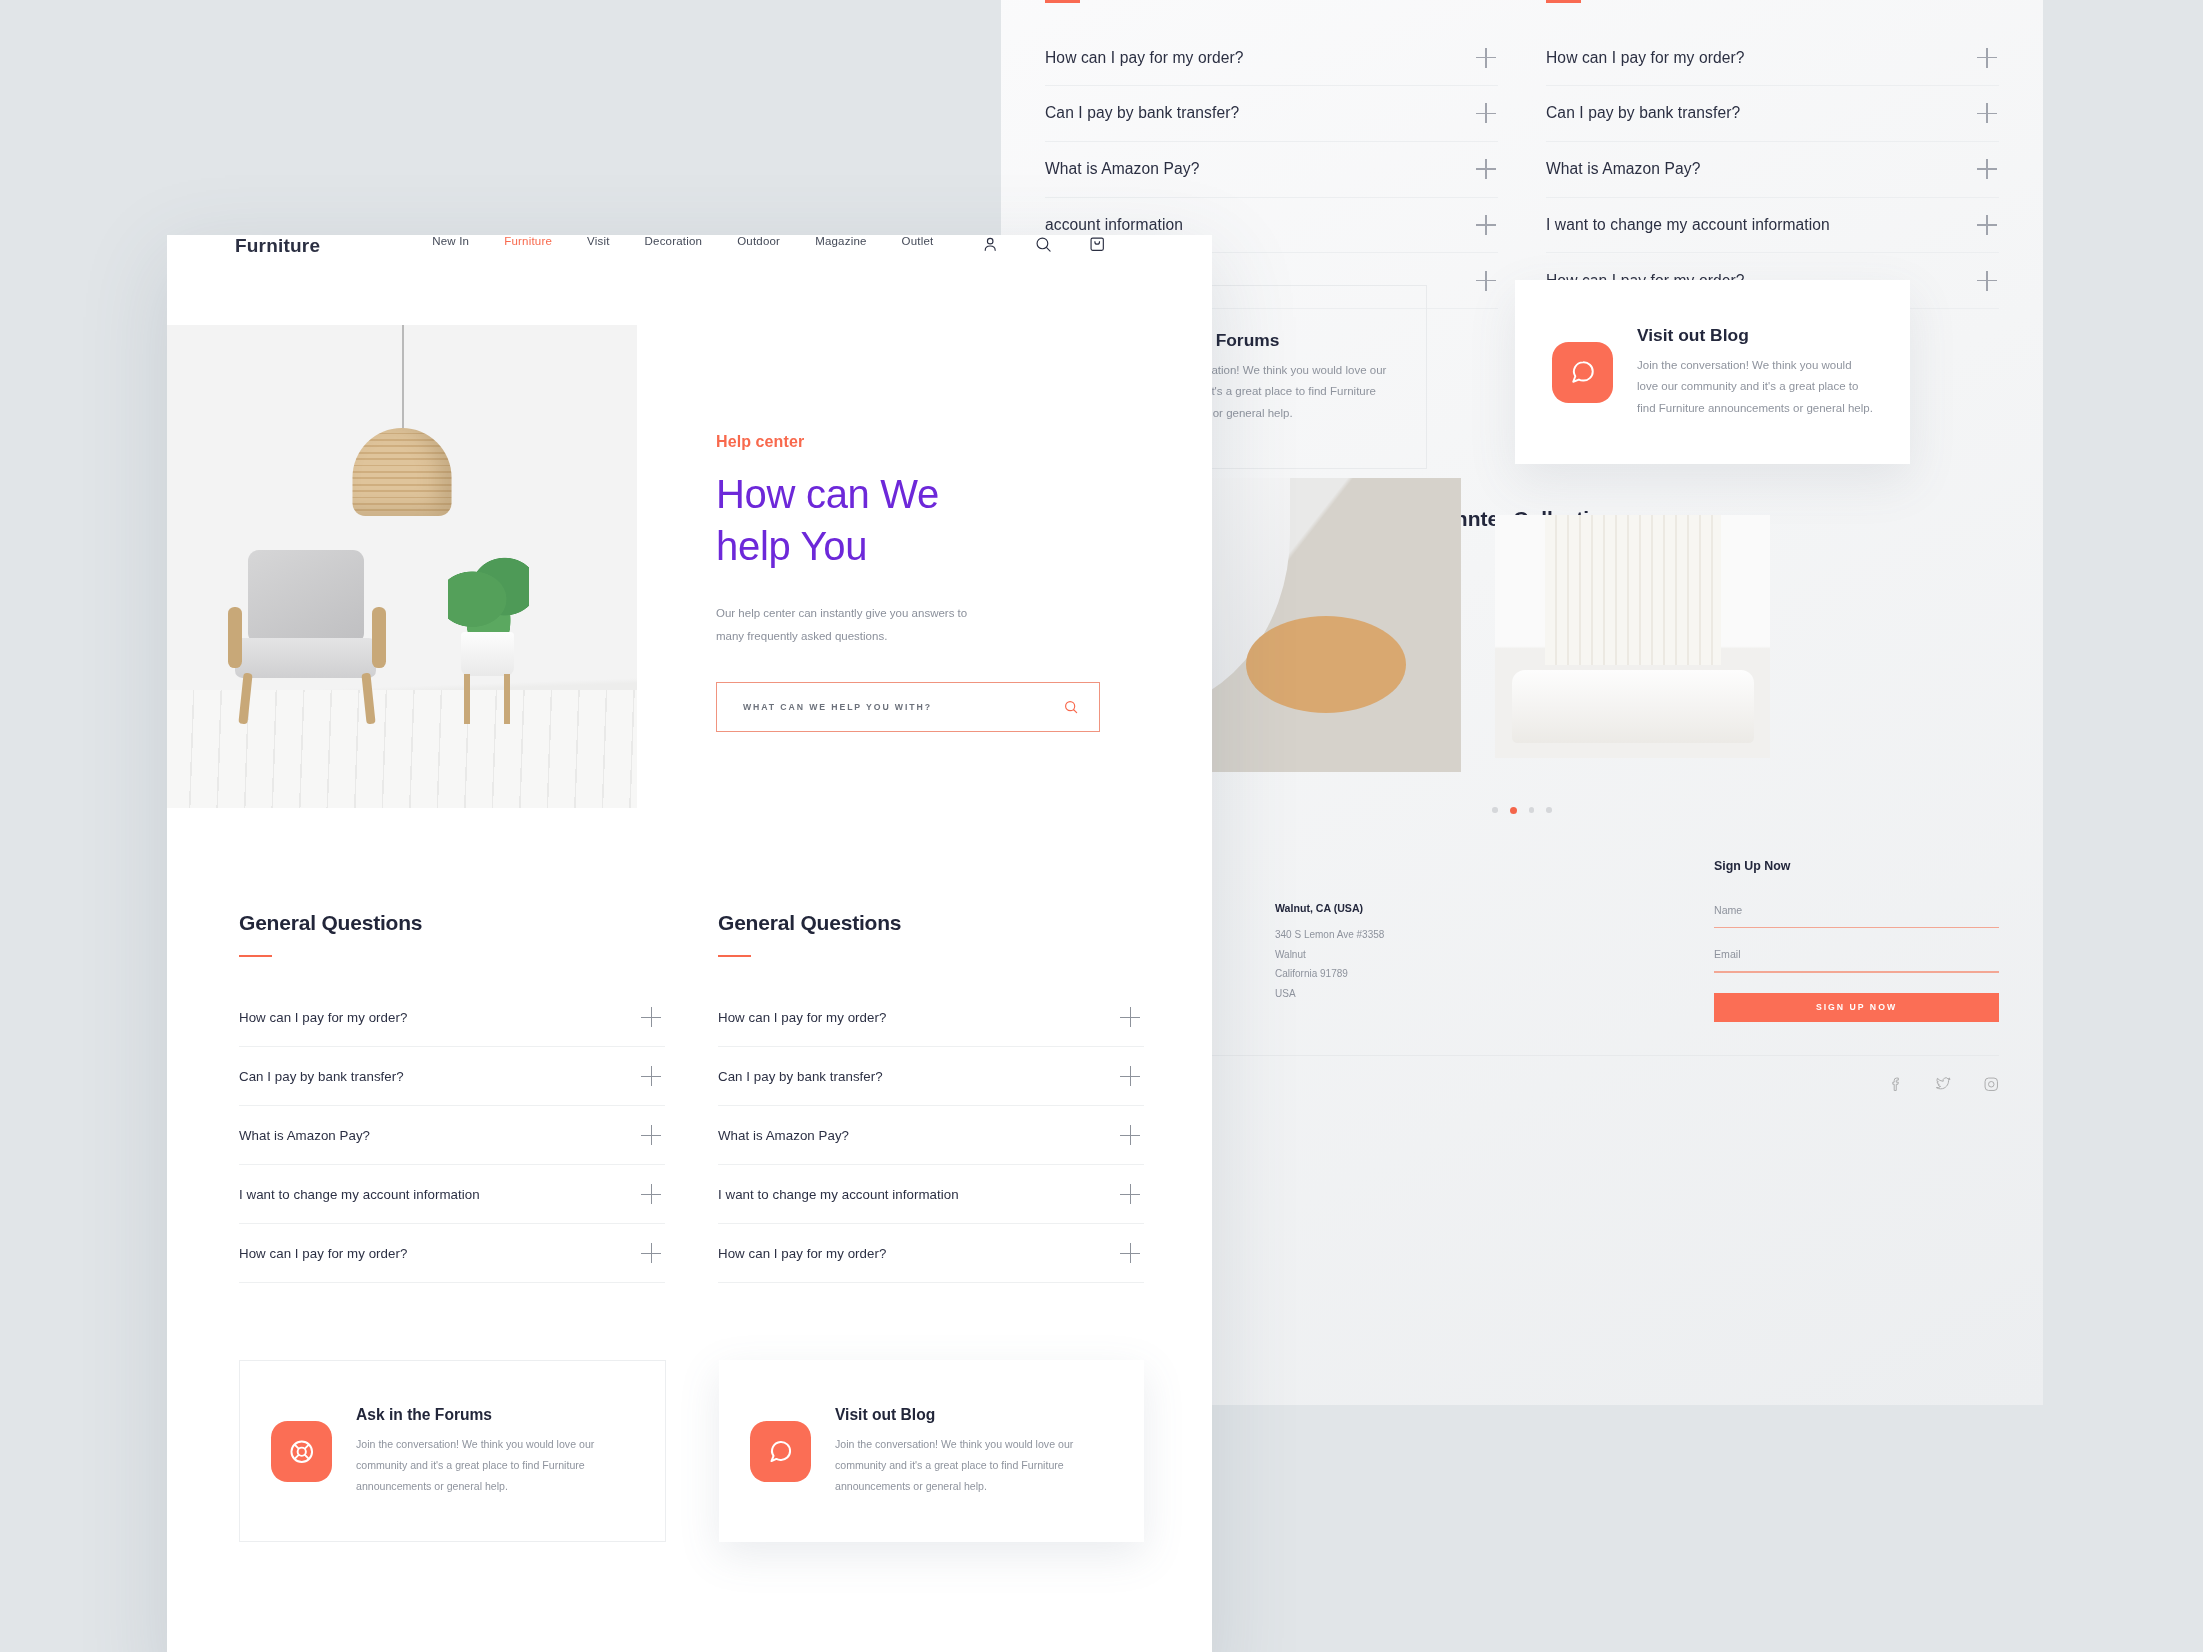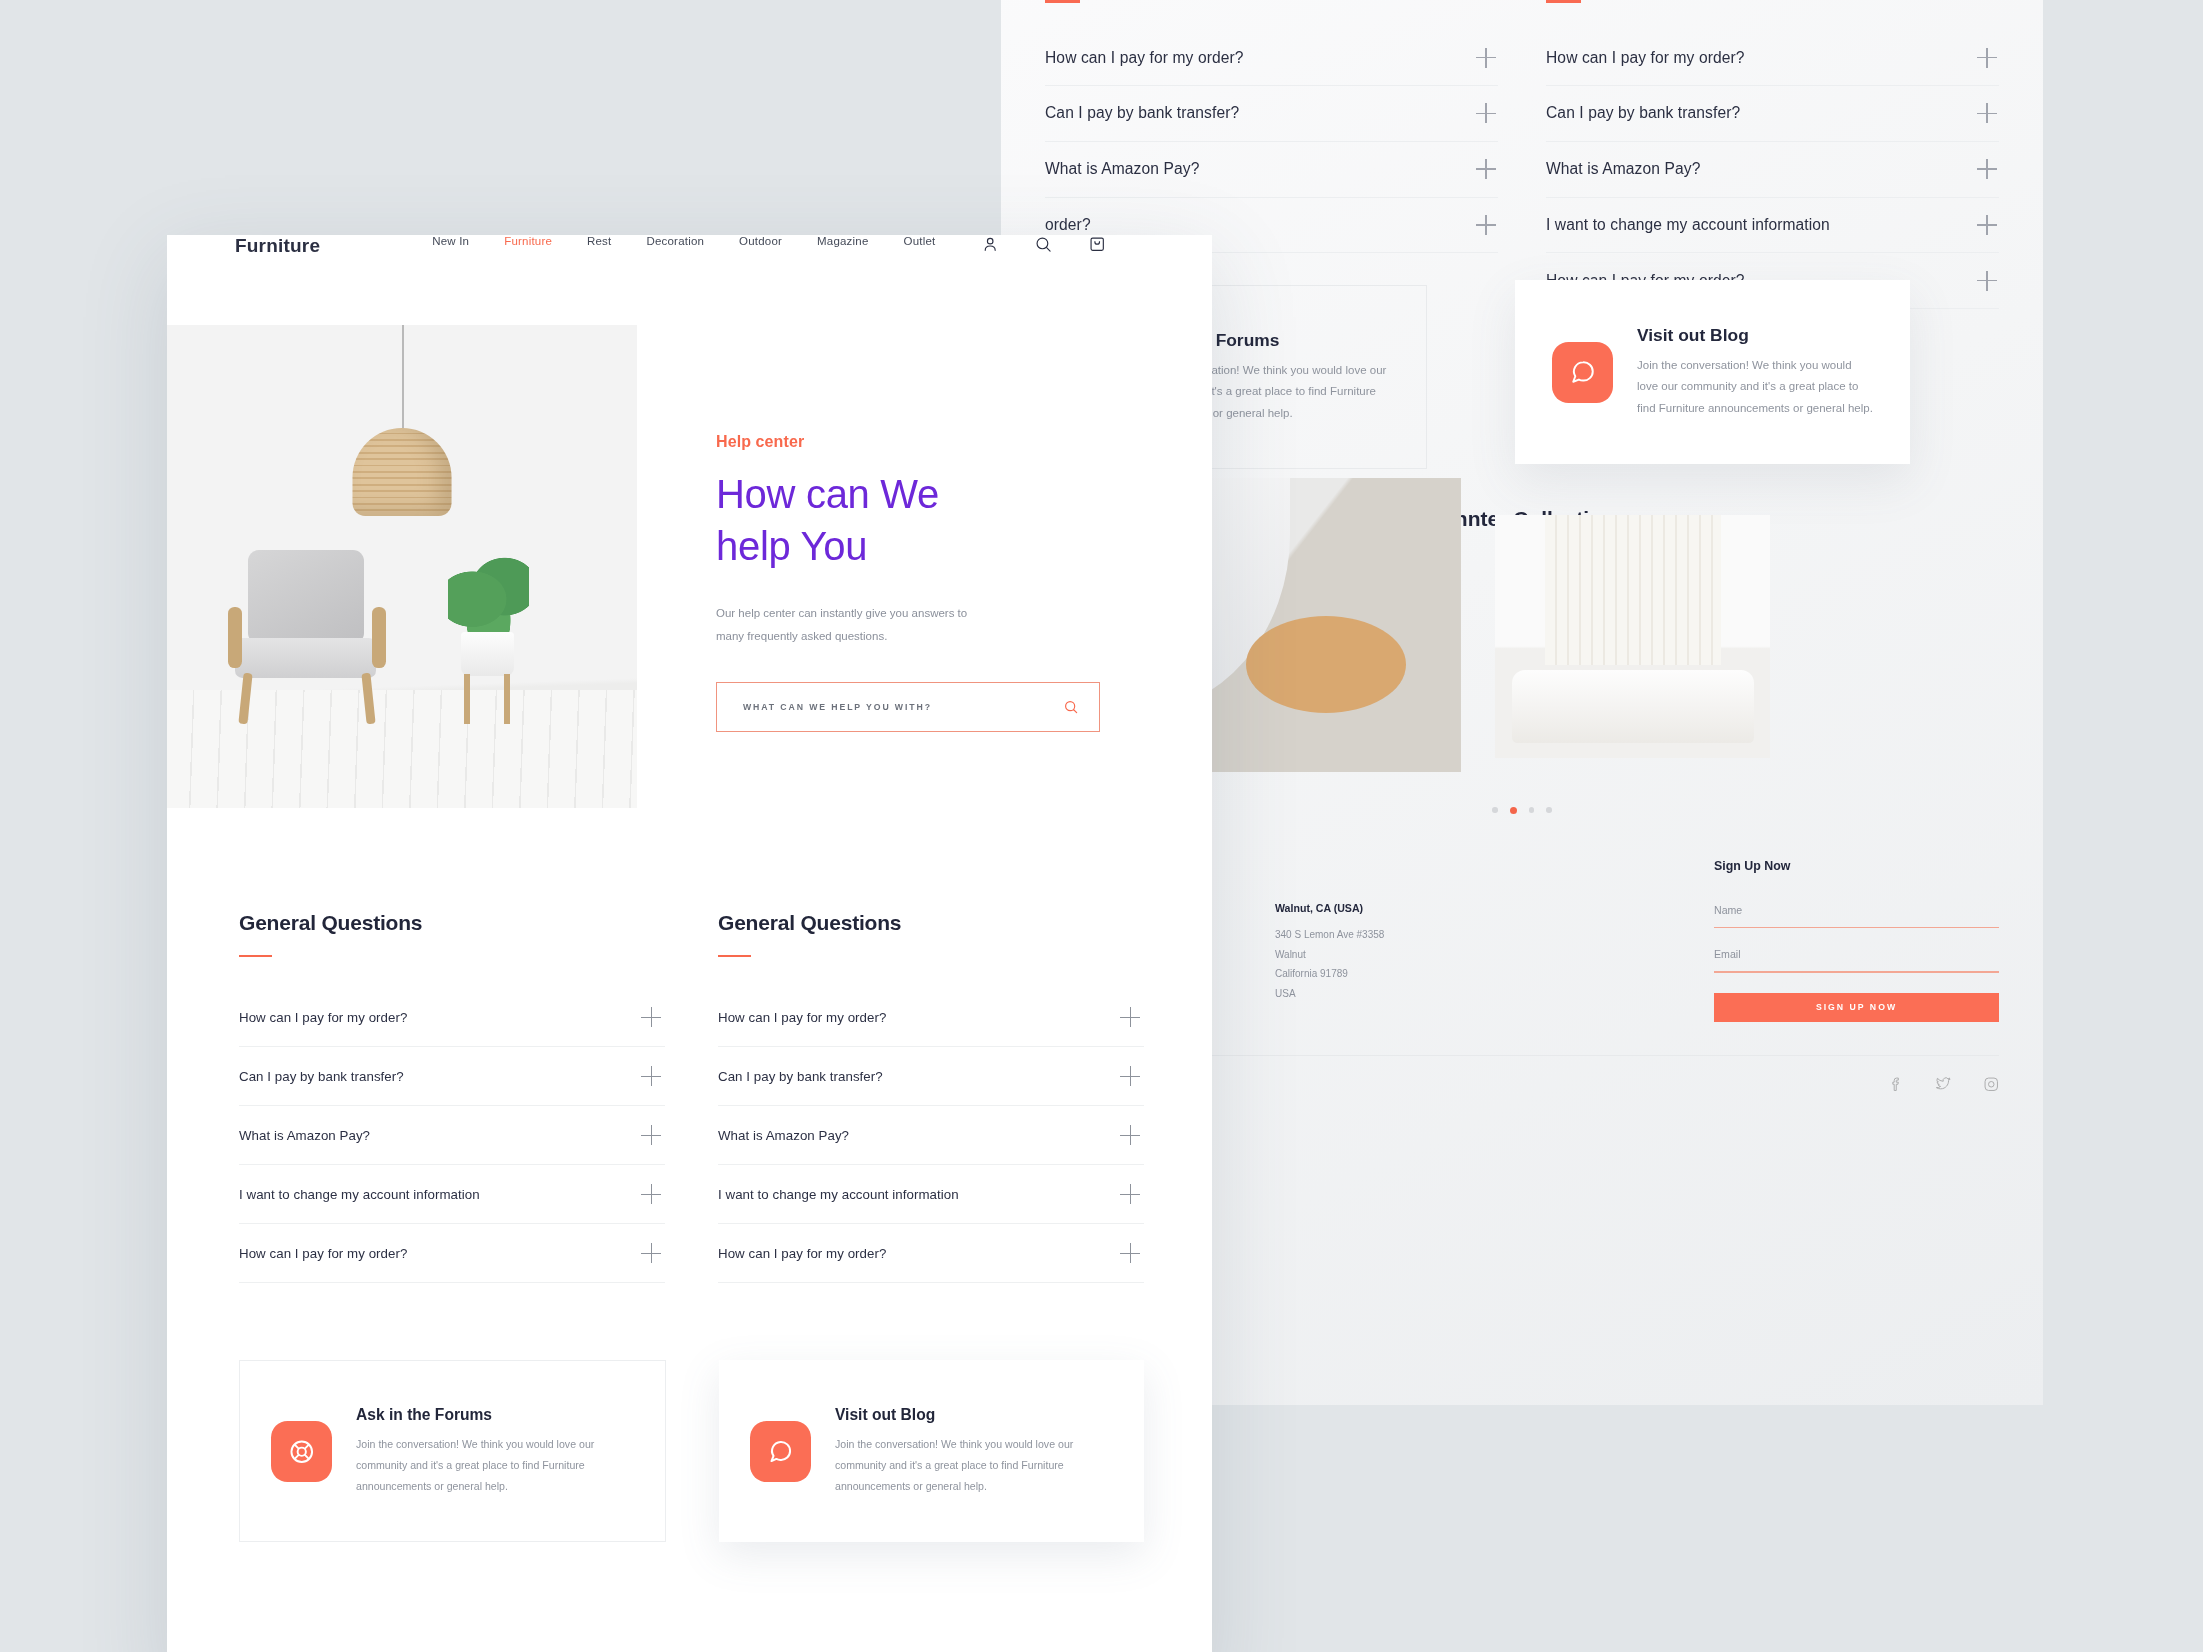--- a/index.html
+++ b/index.html
@@ -257,20 +257,24 @@
         <div class="bg-faq-row">
           <span class="bg-faq-q">How can I pay for my order?</span>
           <span class="bg-plus"></span>
         </div>
         <div class="bg-faq-row">
           <span class="bg-faq-q">Can I pay by bank transfer?</span>
           <span class="bg-plus"></span>
         </div>
         <div class="bg-faq-row">
           <span class="bg-faq-q">What is Amazon Pay?</span>
+          <span class="bg-plus"></span>
+        </div>
+        <div class="bg-faq-row">
+          <span class="bg-faq-q">account information</span>
           <span class="bg-plus"></span>
         </div>
         <div class="bg-faq-row">
           <span class="bg-faq-q">order?</span>
           <span class="bg-plus"></span>
         </div>
       </div>
       <div class="bg-faq-col">
         <div class="bg-rule"></div>
         <div class="bg-faq-row">
@@ -381,21 +385,21 @@
     </div>
   </div>
 
   <div class="panel">
 
     <div class="hdr">
       <div class="logo">Furniture</div>
       <div class="nav">
         <a href="#">New In</a>
         <a href="#" class="active">Furniture</a>
-        <a href="#">Rest</a>
+        <a href="#">Visit</a>
         <a href="#">Decoration</a>
         <a href="#">Outdoor</a>
         <a href="#">Magazine</a>
         <a href="#">Outlet</a>
       </div>
       <div class="hdr-icons">
         <span class="ic">
           <svg width="18.4" height="18.4" viewBox="0 0 24 24" fill="none" stroke="#2b2f42" stroke-width="1.5" stroke-linecap="round">
               <circle cx="12" cy="8" r="3.6"></circle>
               <path d="M5.5 20c0-3.6 2.9-5.6 6.5-5.6s6.5 2 6.5 5.6"></path>

